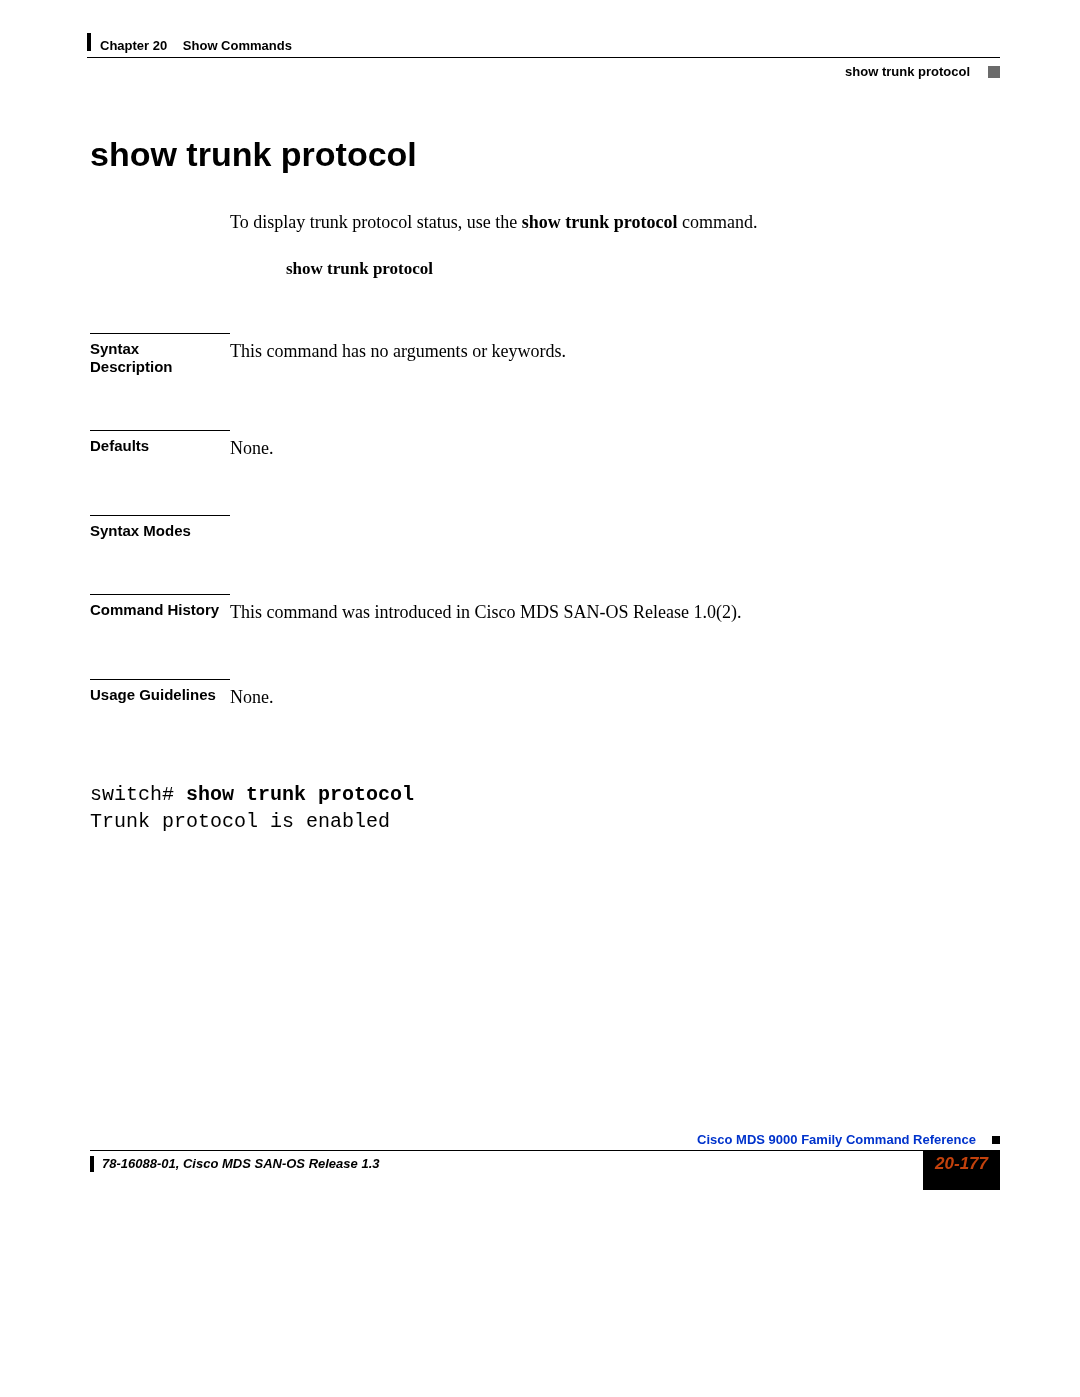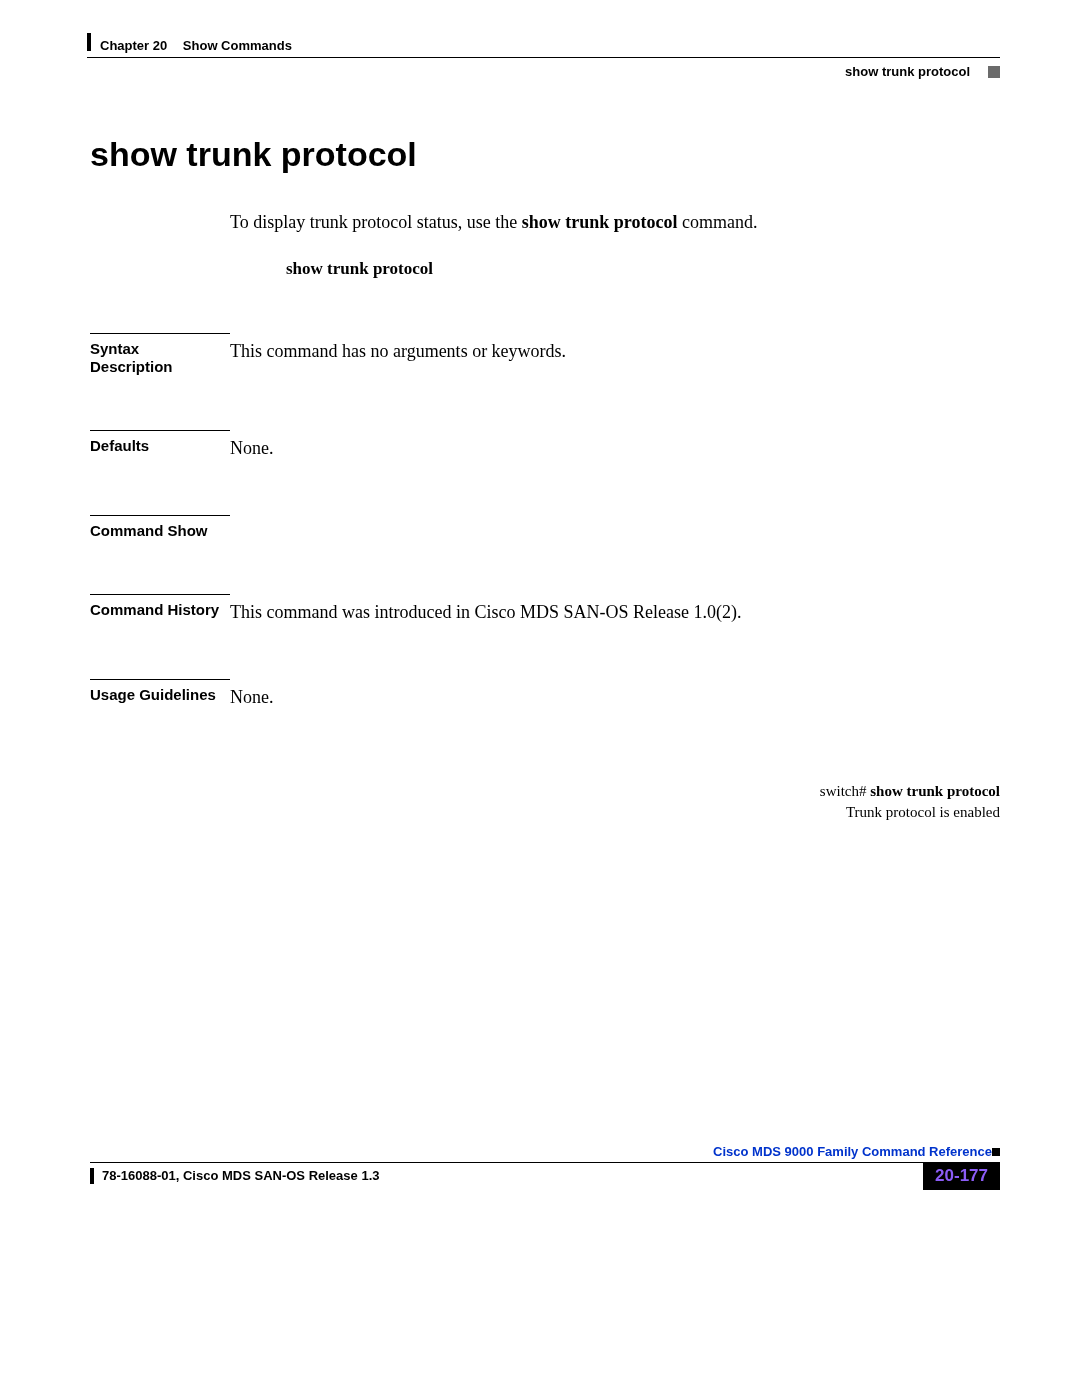--- a/index.html
+++ b/index.html
@@ -90,85 +90,85 @@
     padding-right: 8px;
     line-height: 1.2;
   }
   .sec-body {
     flex: 1;
     font-size: 18px;
     padding-top: 5px;
     line-height: 1.45;
   }
   .code {
-    font-family: Liberation Serif, serif;
-    font-size: 15px;
+    font-family: Liberation Mono, monospace;
+    font-size: 20px;
     margin-top: 12px;
     line-height: 1.35;
-    text-align: right;
   }
   .code .prompt { font-weight: normal; }
   .code .cmd { font-weight: bold; }
   .footer {
     position: absolute;
     bottom: 34px;
     left: 90px;
     right: 80px;
   }
   .footer-top {
     text-align: right;
     font-family: Arial, Helvetica, sans-serif;
     font-size: 13px;
     font-weight: bold;
     color: #0033cc;
   }
   .footer-top-row {
     display: flex;
     justify-content: flex-end;
     align-items: center;
-    gap: 0;
+    gap: 16px;
   }
   .footer-top .halfsquare {
     width: 8px;
     height: 8px;
     background: #000;
     display: inline-block;
   }
   .footer-rule {
     border-top: 1px solid #000;
     margin-top: 3px;
   }
   .footer-bottom {
     display: flex;
     justify-content: space-between;
     align-items: flex-start;
     margin-top: 4px;
+    font-style: italic;
   }
   .footer-left {
     font-family: Arial, Helvetica, sans-serif;
     font-size: 13px;
     font-weight: bold;
     display: flex;
     align-items: center;
     gap: 8px;
   }
   .footer-vbar {
     width: 4px;
     height: 16px;
     background: #000;
     display: inline-block;
     margin-top: 1px;
   }
   .page-num {
     background: #000;
-    color: #8b5cf6;
+    color: #c2410c;
     font-family: Arial, Helvetica, sans-serif;
     font-weight: bold;
     font-size: 17px;
-    padding: 3px 12px 4px 12px;
+    padding: 3px 12px 16px 12px;
     display: inline-block;
     margin-top: -4px;
   }
 </style>
 </head>
 <body>
 
 <div class="page">
   <div class="header-bar"></div>
   <div class="chapter-line">
@@ -195,21 +195,21 @@
     <div class="sec-label">Syntax Description</div>
     <div class="sec-body">This command has no arguments or keywords.</div>
   </div>
 
   <div class="section">
     <div class="sec-label">Defaults</div>
     <div class="sec-body">None.</div>
   </div>
 
   <div class="section">
-    <div class="sec-label">Command Show</div>
+    <div class="sec-label">Syntax Modes</div>
   </div>
 
   <div class="section">
     <div class="sec-label">Command History</div>
     <div class="sec-body">This command was introduced in Cisco MDS SAN-OS Release 1.0(2).</div>
   </div>
 
   <div class="section">
     <div class="sec-label">Usage Guidelines</div>
     <div class="sec-body">None.</div>

